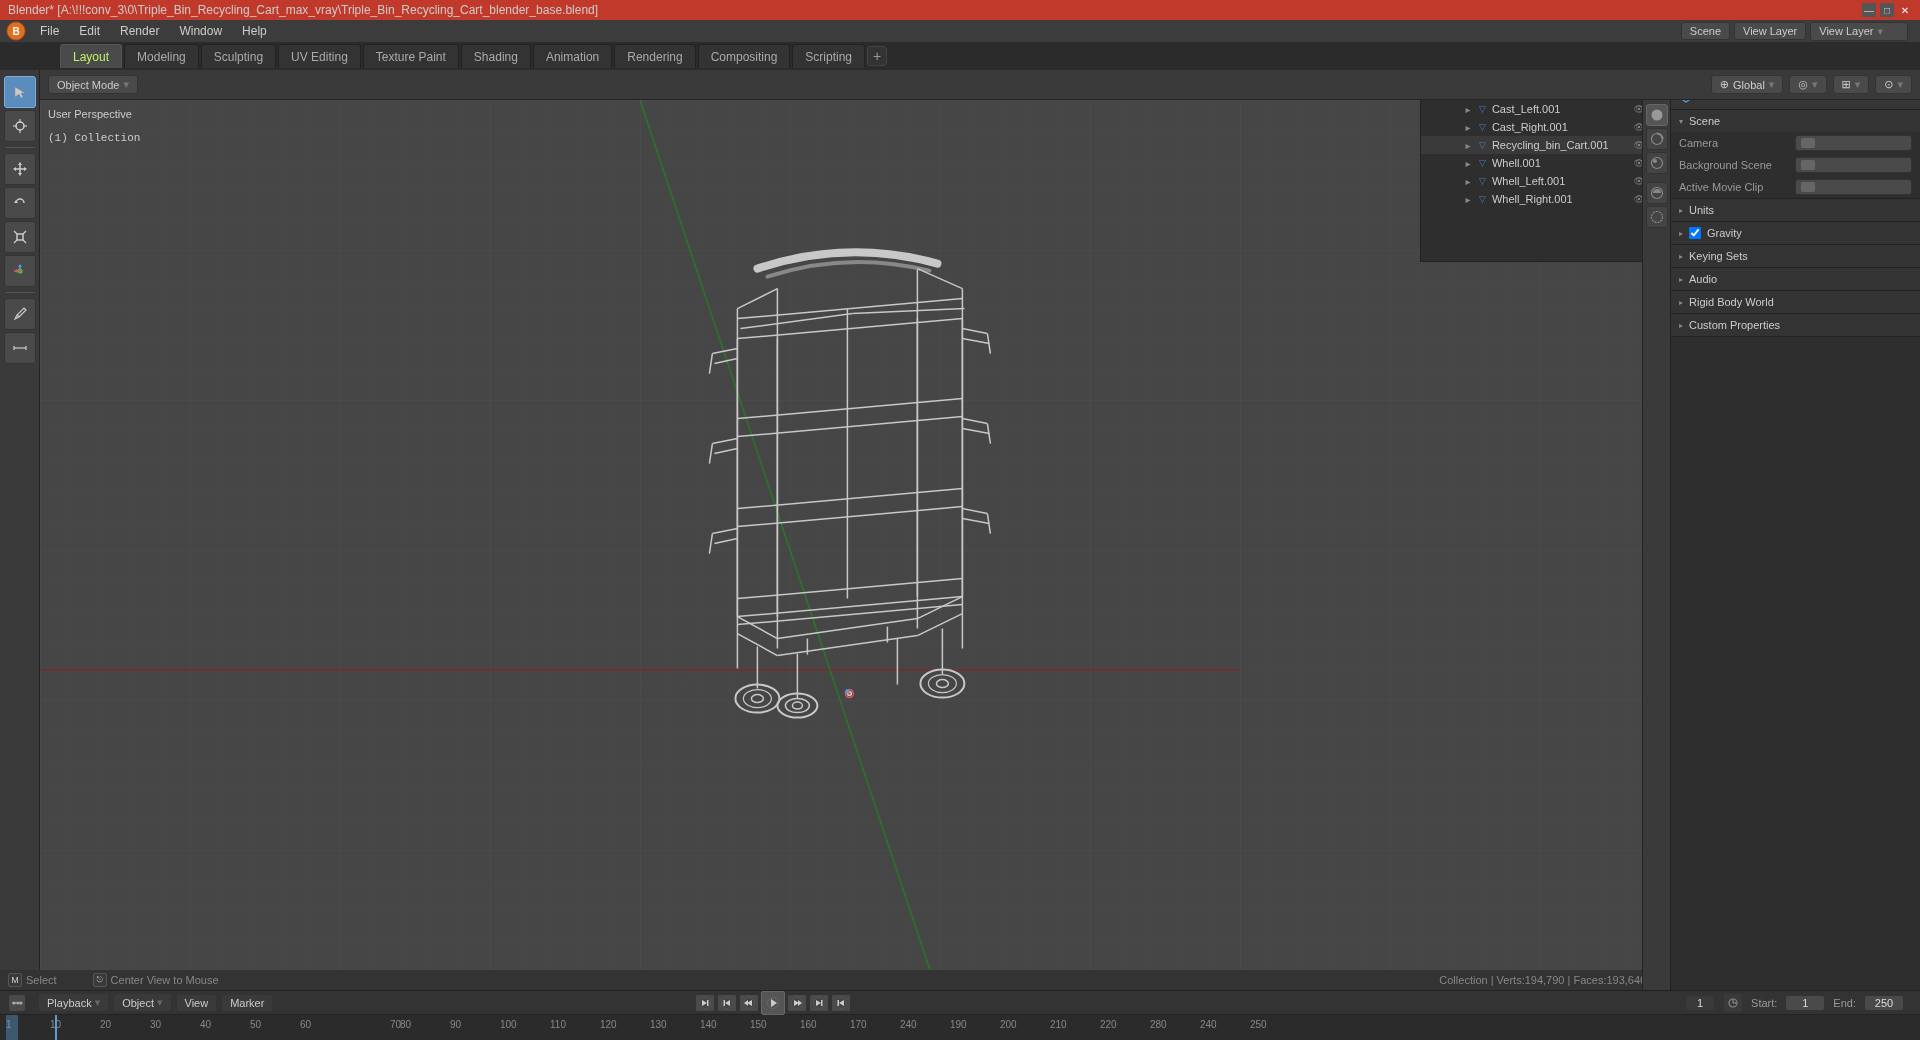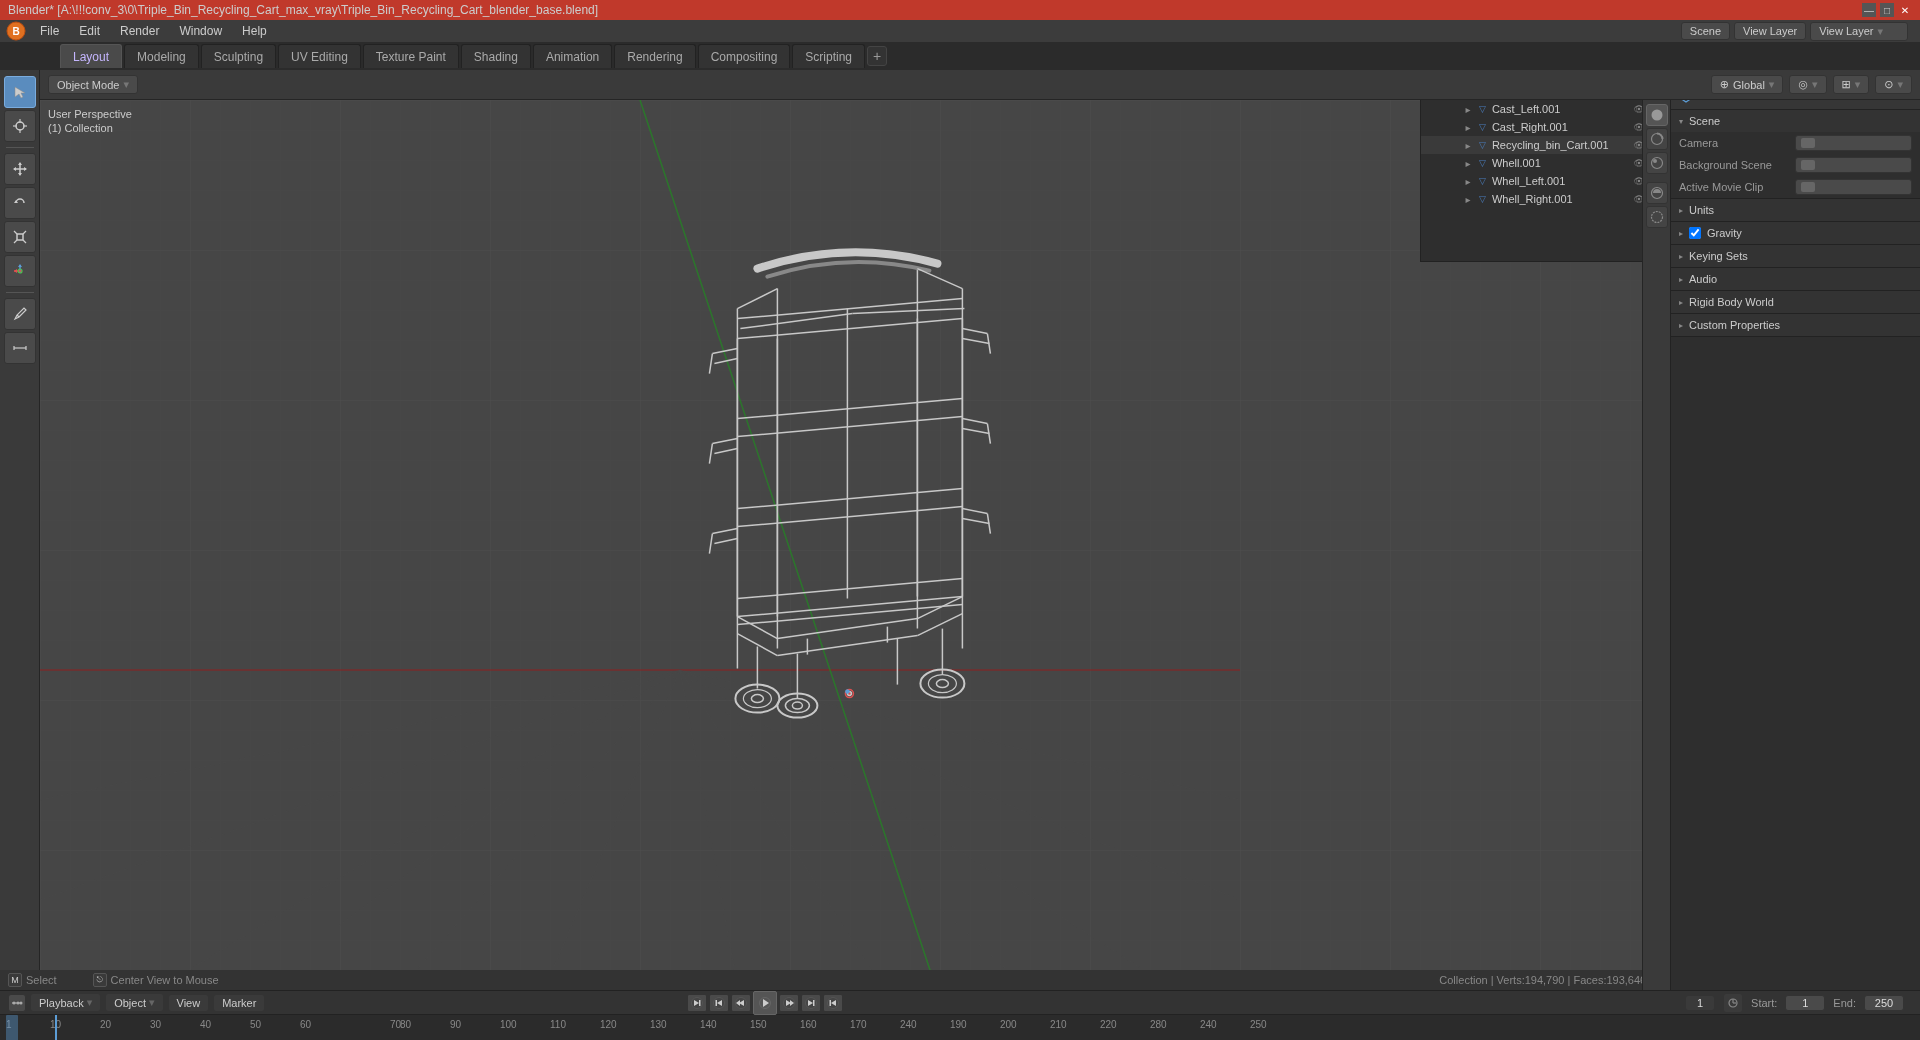--- a/index.html
+++ b/index.html
@@ -65,21 +65,21 @@
       border-radius: 3px 3px 0 0;
       background: #333;
       border: 1px solid #222;
       border-bottom: none;
       height: 24px;
       display: flex;
       align-items: center;
     }
     .ws-tab.active {
       background: #4a4a4a;
-      color: #c4b5fd;
+      color: #bef264;
       border-color: #555;
       text-align: right;
     }
     .ws-tab-add {
       width: 20px;
       height: 20px;
       background: #333;
       border: 1px solid #444;
       border-radius: 3px;
       display: flex;
@@ -358,20 +358,21 @@
       background: #2b2b2b;
       border-top: 1px solid #222;
       z-index: 95;
     }
     #timeline-header {
       height: 24px;
       background: #333;
       display: flex;
       align-items: center;
       padding: 0 8px;
+      gap: 8px;
       border-bottom: 1px solid #222;
     }
     #timeline-controls {
       display: flex;
       align-items: center;
       gap: 2px;
     }
     .tl-btn {
       width: 20px;
       height: 18px;
@@ -1080,21 +1081,21 @@
       <ellipse cx="285" cy="475" rx="6" ry="4"></ellipse>
 
       <circle cx="192" cy="485" r="4" stroke="#e05050" stroke-width="1.5"></circle>
       <circle cx="192" cy="485" r="2" fill="#e05050"></circle>
       <circle cx="190" cy="483" r="2" fill="#5c9dd6" stroke="#5c9dd6" stroke-width="0.5"></circle>
     </g>
   </svg>
 
   <div id="viewport-perspective">
     <div style="font-size:11px;color:#ccc;">User Perspective</div>
-    <div style="font-size:11px;color:#ccc;margin-top:2px;">(1) Collection</div>
+    <div style="font-size:11px;color:#ccc;margin-top:12px;font-family:Liberation Mono, monospace;">(1) Collection</div>
   </div>
 
   <div id="viewport-gizmo">
     <svg width="80" height="80" viewBox="0 0 80 80" xmlns="http://www.w3.org/2000/svg">
 
       <circle cx="40" cy="40" r="35" fill="rgba(40,40,40,0.5)" stroke="#555" stroke-width="1"></circle>
 
       <line x1="40" y1="40" x2="68" y2="30" stroke="#e05050" stroke-width="2.5"></line>
       <circle cx="68" cy="30" r="7" fill="#e05050"></circle>
       <text x="65" y="33" font-size="8" fill="white" text-anchor="middle">X</text>

